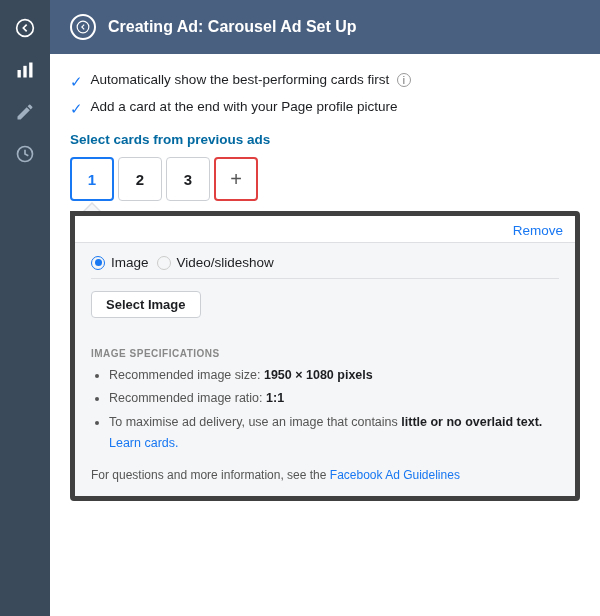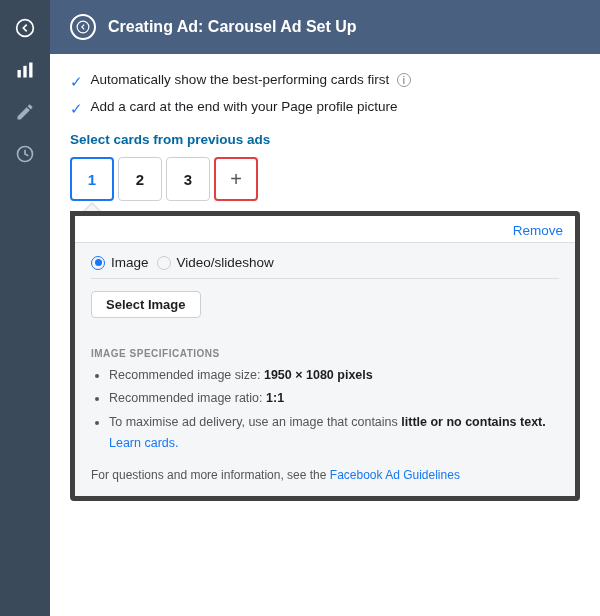--- a/index.html
+++ b/index.html
@@ -364,21 +364,21 @@
         <hr class="divider">
 
         
         <button class="select-image-btn">Select Image</button>
 
         
         <div class="specs-title">IMAGE SPECIFICATIONS</div>
         <ul class="specs-list">
           <li>Recommended image size: <strong>1950 × 1080 pixels</strong></li>
           <li>Recommended image ratio: <strong>1:1</strong></li>
-          <li>To maximise ad delivery, use an image that contains <strong>little or no contains text.</strong> <a class="learn-more" href="#">Learn cards.</a></li>
+          <li>To maximise ad delivery, use an image that contains <strong>little or no overlaid text.</strong> <a class="learn-more" href="#">Learn cards.</a></li>
         </ul>
 
         <p class="footer-note">
           For questions and more information, see the <a class="footer-link" href="#">Facebook Ad Guidelines</a>
         </p>
       </div>
     </div>
 
   </div>
 </div>

